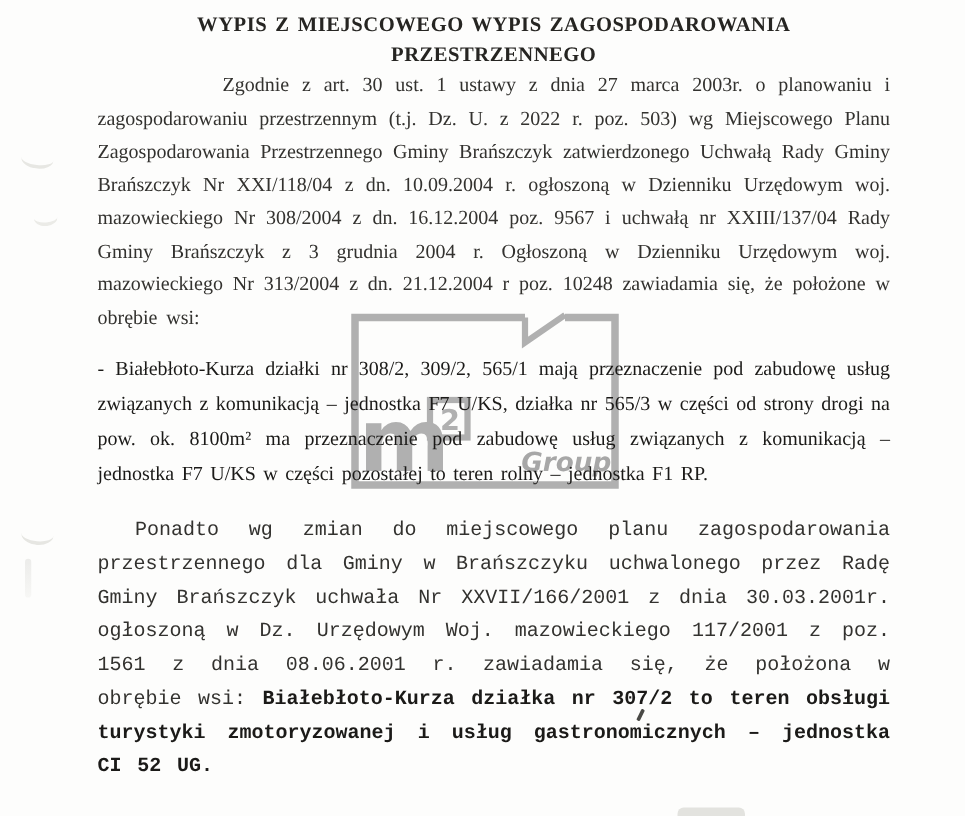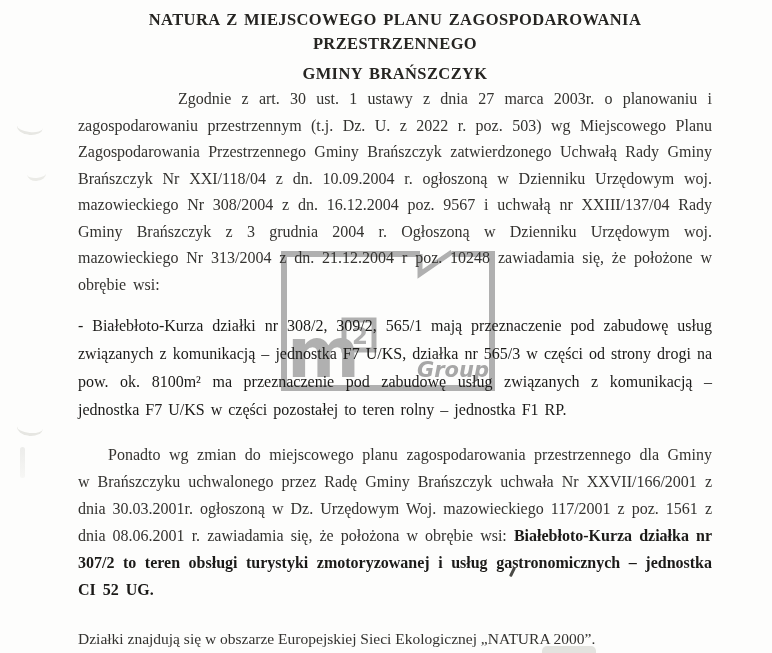--- a/index.html
+++ b/index.html
@@ -35,20 +35,21 @@
     margin-top:14px;
     font-size:16px; line-height:28px;
     font-weight:normal; color:#1b1a18;
     word-spacing:2px;
   }
   .p3 {
     margin-top:17px;
     font-size:16px; line-height:27px;
     text-indent:30px;
     word-spacing:3px;
+    font-family:Liberation Mono, monospace;
   }
   .p3 .bold-run { font-weight:bold; color:#1b1a18; }
   .p4 {
     margin-top:26px;
     font-size:15.5px; line-height:20px;
     text-align:left;
   }
   
   .watermark {
     position:absolute; left:274px; top:244px;
@@ -85,22 +86,21 @@
   <svg class="watermark" width="226" height="154" viewBox="0 0 226 154">
     <path d="M146 10 H 10 V 144 H 218 V 10 H 178" fill="none" stroke="#a8a8a8" stroke-width="6"></path>
     <path d="M146 10 V 30 L 178 8" fill="none" stroke="#a8a8a8" stroke-width="5"></path>
     <text x="13" y="133" font-size="70" font-weight="bold" fill="#a8a8a8">m</text>
     <rect x="70" y="76" width="30" height="30" fill="none" stroke="#a8a8a8" stroke-width="5"></rect>
     <text x="78" y="100" font-size="23" font-weight="bold" fill="#a8a8a8">2</text>
     <text x="143" y="133" font-size="21" font-weight="bold" font-style="italic" fill="#9e9e9e">Group</text>
   </svg>
 
   <div class="content">
-    <div class="title-line">NATURA Z MIEJSCOWEGO PLANU ZAGOSPODAROWANIA PRZESTRZENNEGO</div>
-    <div class="title-line second">GMINY BRAŃSZCZYK</div>
+    <div class="title-line">WYPIS Z MIEJSCOWEGO WYPIS ZAGOSPODAROWANIA PRZESTRZENNEGO</div>
 
     <p class="p1">Zgodnie z art. 30 ust. 1 ustawy z dnia 27 marca 2003r. o planowaniu i zagospodarowaniu przestrzennym (t.j. Dz. U. z 2022 r. poz. 503) wg Miejscowego Planu Zagospodarowania Przestrzennego Gminy Brańszczyk zatwierdzonego Uchwałą Rady Gminy Brańszczyk Nr XXI/118/04 z dn. 10.09.2004 r. ogłoszoną w Dzienniku Urzędowym woj. mazowieckiego Nr 308/2004 z dn. 16.12.2004 poz. 9567 i uchwałą nr XXIII/137/04 Rady Gminy Brańszczyk z 3 grudnia 2004 r. Ogłoszoną w Dzienniku Urzędowym woj. mazowieckiego Nr 313/2004 z dn. 21.12.2004 r poz. 10248 zawiadamia się, że położone w obrębie wsi:</p>
 
     <p class="p2">- Białebłoto-Kurza działki nr 308/2, 309/2, 565/1 mają przeznaczenie pod zabudowę usług związanych z komunikacją – jednostka F7 U/KS, działka nr 565/3 w części od strony drogi na pow. ok. 8100m² ma przeznaczenie pod zabudowę usług związanych z komunikacją – jednostka F7 U/KS w części pozostałej to teren rolny – jednostka F1 RP.</p>
 
     <p class="p3"><span>Ponadto wg zmian do miejscowego planu zagospodarowania przestrzennego dla Gminy w Brańszczyku uchwalonego przez Radę Gminy Brańszczyk uchwała Nr XXVII/166/2001 z dnia 30.03.2001r. ogłoszoną w Dz. Urzędowym Woj. mazowieckiego 117/2001 z poz. 1561 z dnia 08.06.2001 r. zawiadamia się, że położona w obrębie wsi: </span><span class="bold-run">Białebłoto-Kurza działka nr 307/2 to teren obsługi turystyki zmotoryzowanej i usług gastronomicznych – jednostka CI 52 UG.</span></p>
 
     <p class="p4">Działki znajdują się w obszarze Europejskiej Sieci Ekologicznej „NATURA 2000”.</p>
 
   </div>

